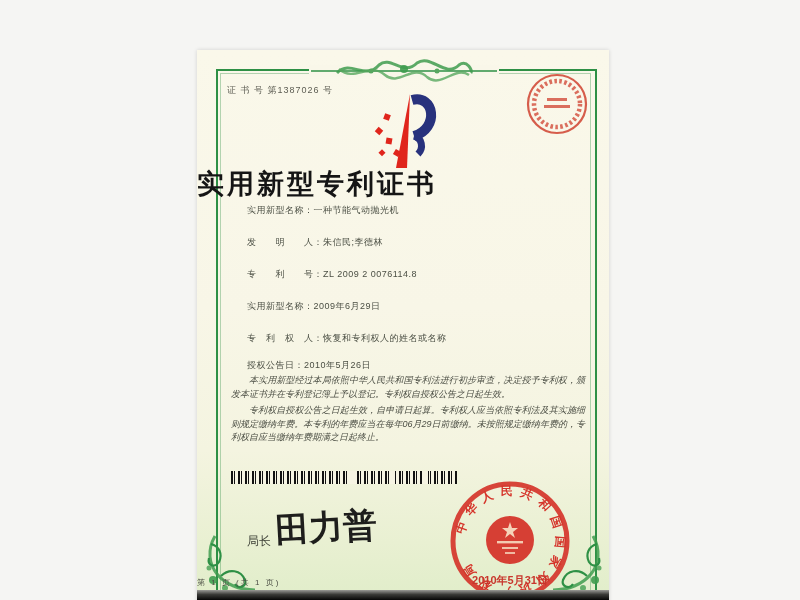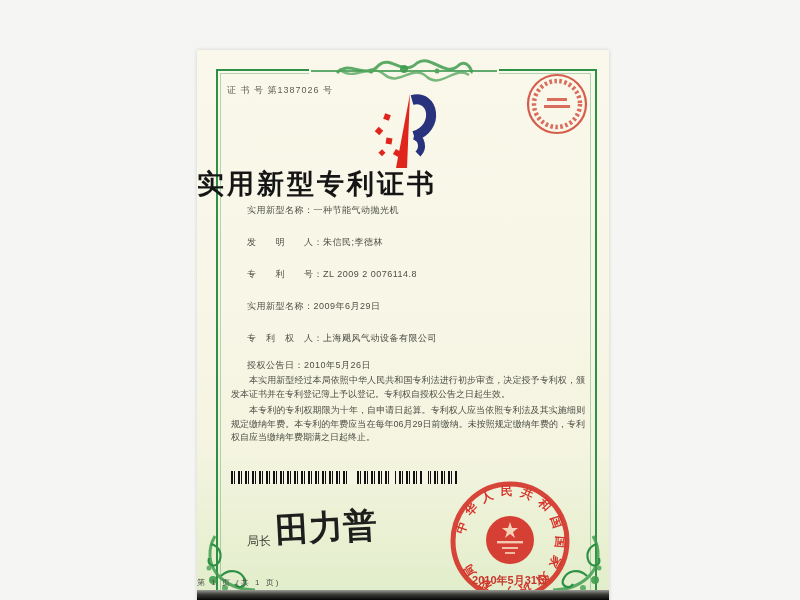--- a/index.html
+++ b/index.html
@@ -23,21 +23,21 @@
   .stamp-small{position:absolute;left:328px;top:22px;width:64px;height:64px;}
   .logo{position:absolute;left:175px;top:42px;width:66px;height:82px;}
   .title{position:absolute;left:0;top:116px;width:100%;text-align:left;
     font-size:27px;font-weight:bold;color:#151515;letter-spacing:3px;
     font-family:"Liberation Serif", serif;}
   .fields{position:absolute;left:34px;top:150px;width:350px;font-size:9px;color:#4b4f44;}
   .frow{position:absolute;left:16px;white-space:nowrap;letter-spacing:.5px;text-align:center;}
   .frow.r0{top:4px}.frow.r1{top:36px}.frow.r2{top:68px}
   .frow.r3{top:100px}.frow.r4{top:132px}.frow.r5{top:159px}
   .paras{position:absolute;left:34px;top:324px;width:354px;font-size:9px;line-height:13.5px;
-    color:#4c4f45;text-align:justify;}
+    color:#4c4f45;text-align:justify;font-style:italic;}
   .paras p{margin:0 0 3px 0;text-indent:2em;}
   .barcode{position:absolute;left:34px;top:421px;width:226px;height:13px;
     background:repeating-linear-gradient(90deg,#121212 0 2px,#f6f4e3 2px 3px,#121212 3px 4px,#f6f4e3 4px 7px,#121212 7px 9px,#f6f4e3 9px 10px,#121212 10px 11px,#f6f4e3 11px 14px);}
   .bc-gap{position:absolute;top:0;width:5px;height:13px;background:#f6f4e3;}
   .director{position:absolute;left:50px;top:483px;font-size:12px;color:#3f4239;}
   .signature{position:absolute;left:78px;top:455px;font-size:34px;font-weight:bold;color:#1e1e1c;
     transform:rotate(-3deg);font-family:"DejaVu Serif", serif;}
   .seal-big{position:absolute;left:250px;top:428px;width:126px;height:126px;}
   .footer{position:absolute;left:0;top:527px;width:100%;text-align:left;
     font-size:8px;color:#4c4f45;letter-spacing:2px;}
@@ -98,27 +98,27 @@
       <rect x="8" y="58" width="5" height="5" fill="#e0251c" transform="rotate(45 10 60)"></rect>
     </svg>
 
     <div class="title">实用新型专利证书</div>
 
     <div class="fields">
       <div class="frow r0"><span>实用新型名称：</span><span>一种节能气动抛光机</span></div>
       <div class="frow r1"><span>发　　明　　人：</span><span>朱信民;李德林</span></div>
       <div class="frow r2"><span>专　　利　　号：</span><span>ZL 2009 2 0076114.8</span></div>
       <div class="frow r3"><span>实用新型名称：</span><span>2009年6月29日</span></div>
-      <div class="frow r4"><span>专　利　权　人：</span><span>上海飓风气动设备有限公司</span></div>
+      <div class="frow r4"><span>专　利　权　人：</span><span>恢复和专利权人的姓名或名称</span></div>
       <div class="frow r5"><span>授权公告日：</span><span>2010年5月26日</span></div>
     </div>
 
     <div class="paras">
       <p>本实用新型经过本局依照中华人民共和国专利法进行初步审查，决定授予专利权，颁发本证书并在专利登记簿上予以登记。专利权自授权公告之日起生效。</p>
-      <p>本专利的专利权期限为十年，自申请日起算。专利权人应当依照专利法及其实施细则规定缴纳年费。本专利的年费应当在每年06月29日前缴纳。未按照规定缴纳年费的，专利权自应当缴纳年费期满之日起终止。</p>
+      <p>专利权自授权公告之日起生效，自申请日起算。专利权人应当依照专利法及其实施细则规定缴纳年费。本专利的年费应当在每年06月29日前缴纳。未按照规定缴纳年费的，专利权自应当缴纳年费期满之日起终止。</p>
     </div>
 
     <div class="barcode">
       <span class="bc-gap" style="left:118px"></span>
       <span class="bc-gap" style="left:158px"></span>
       <span class="bc-gap" style="left:192px"></span>
     </div>
 
     <div class="director">局长</div>
     <div class="signature">田力普</div>

